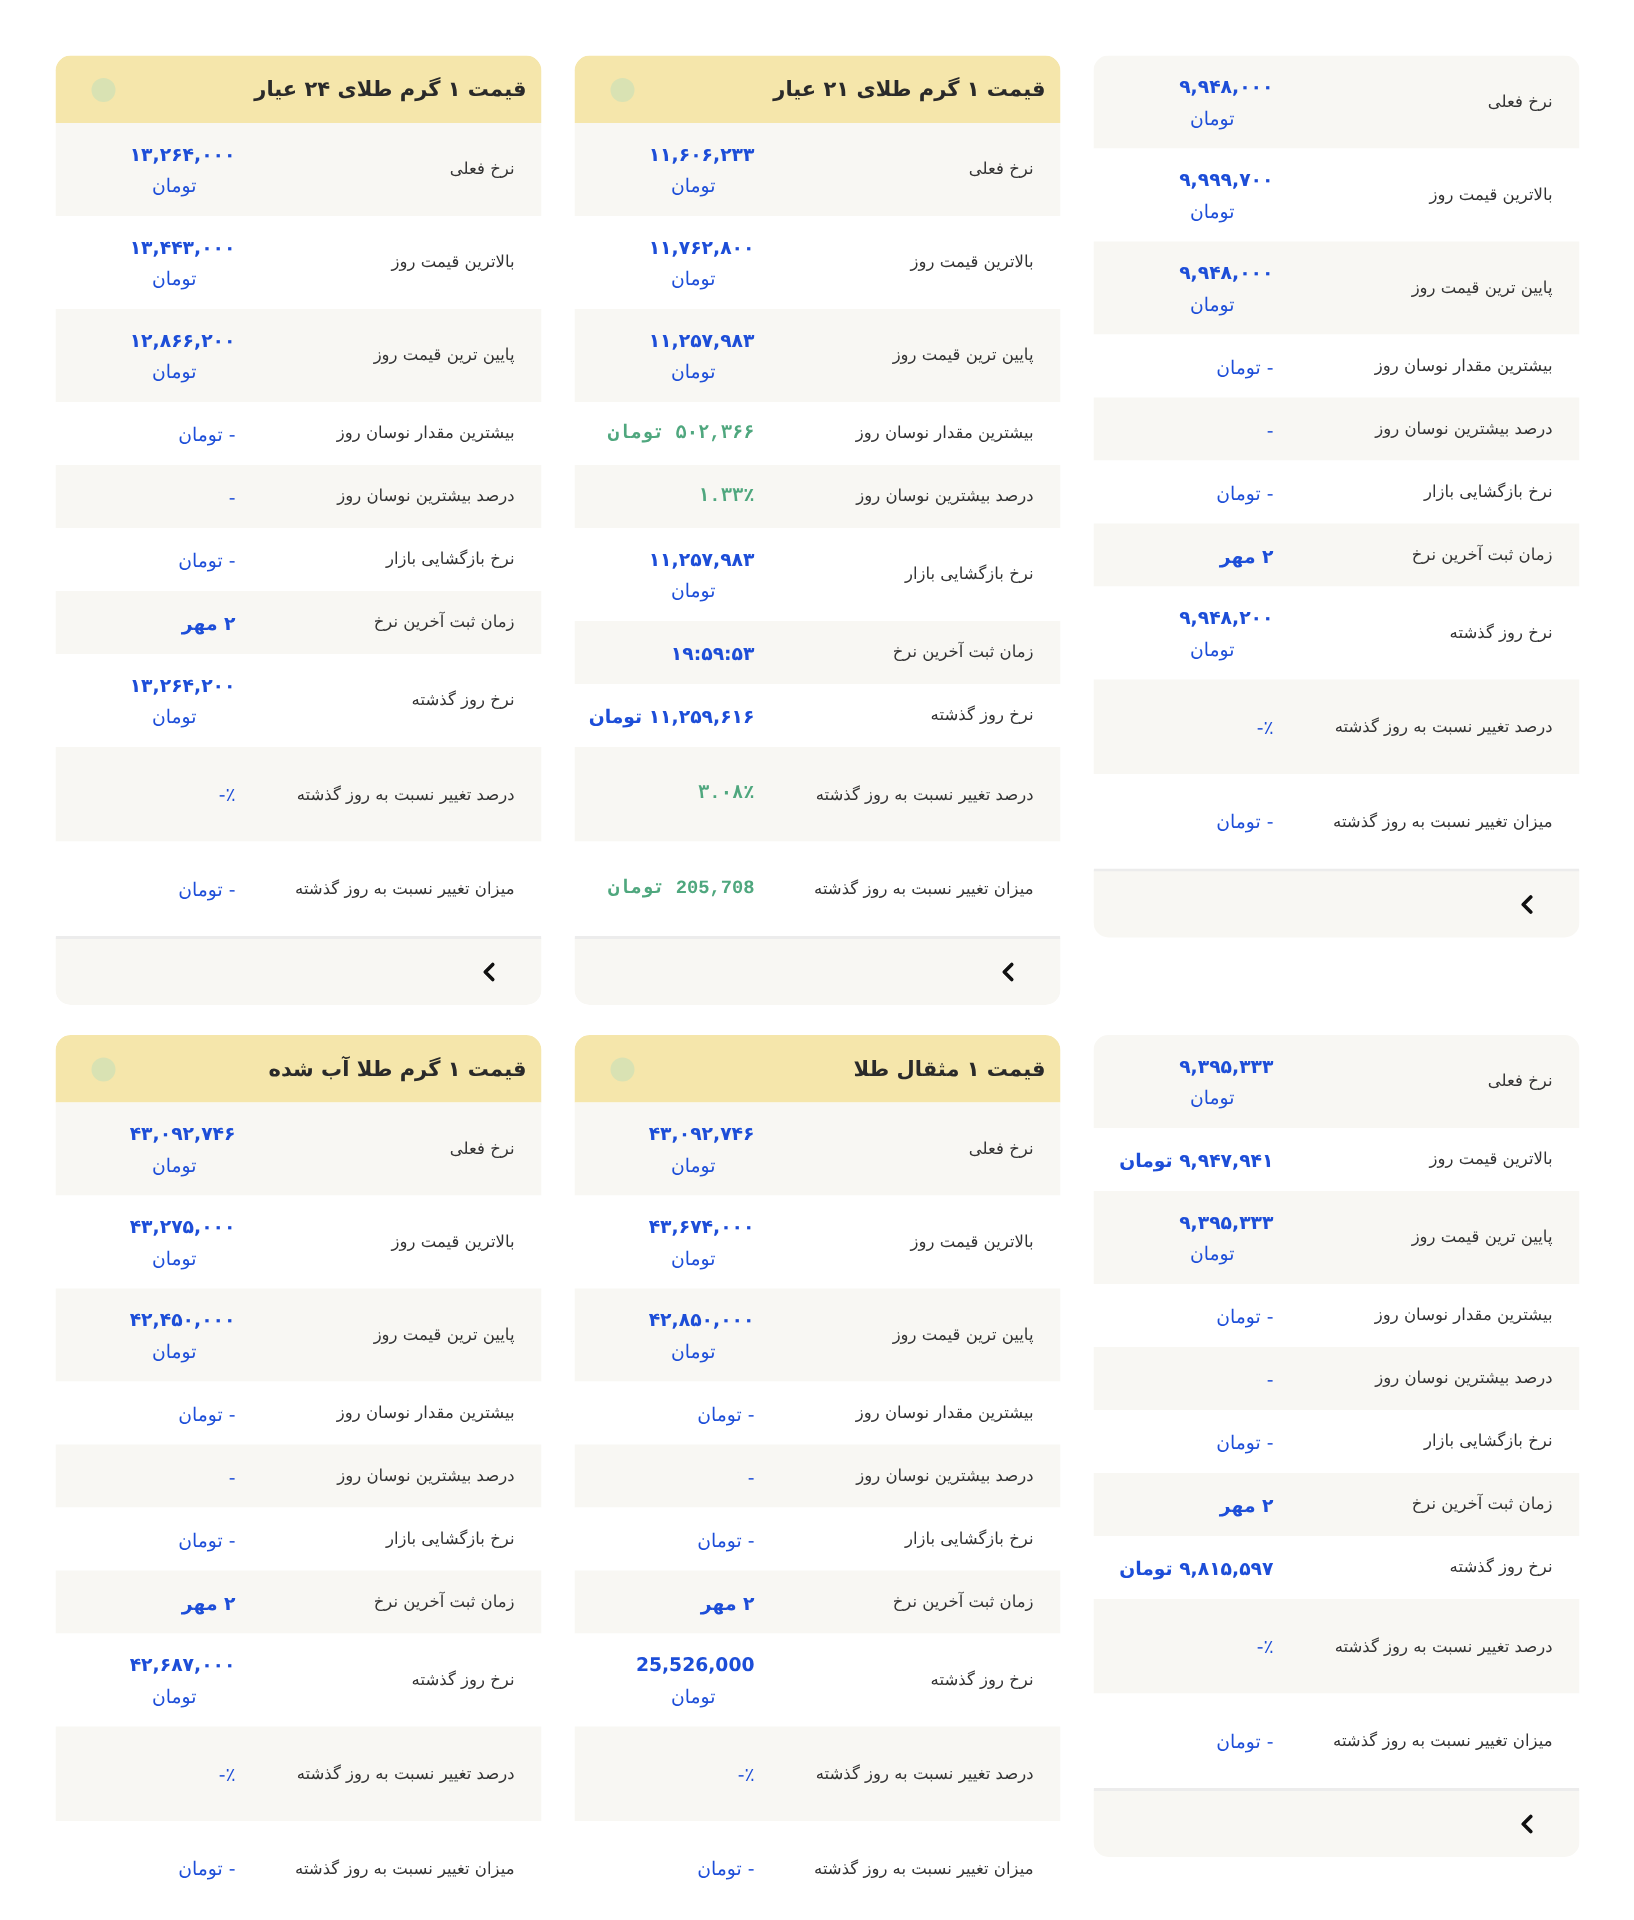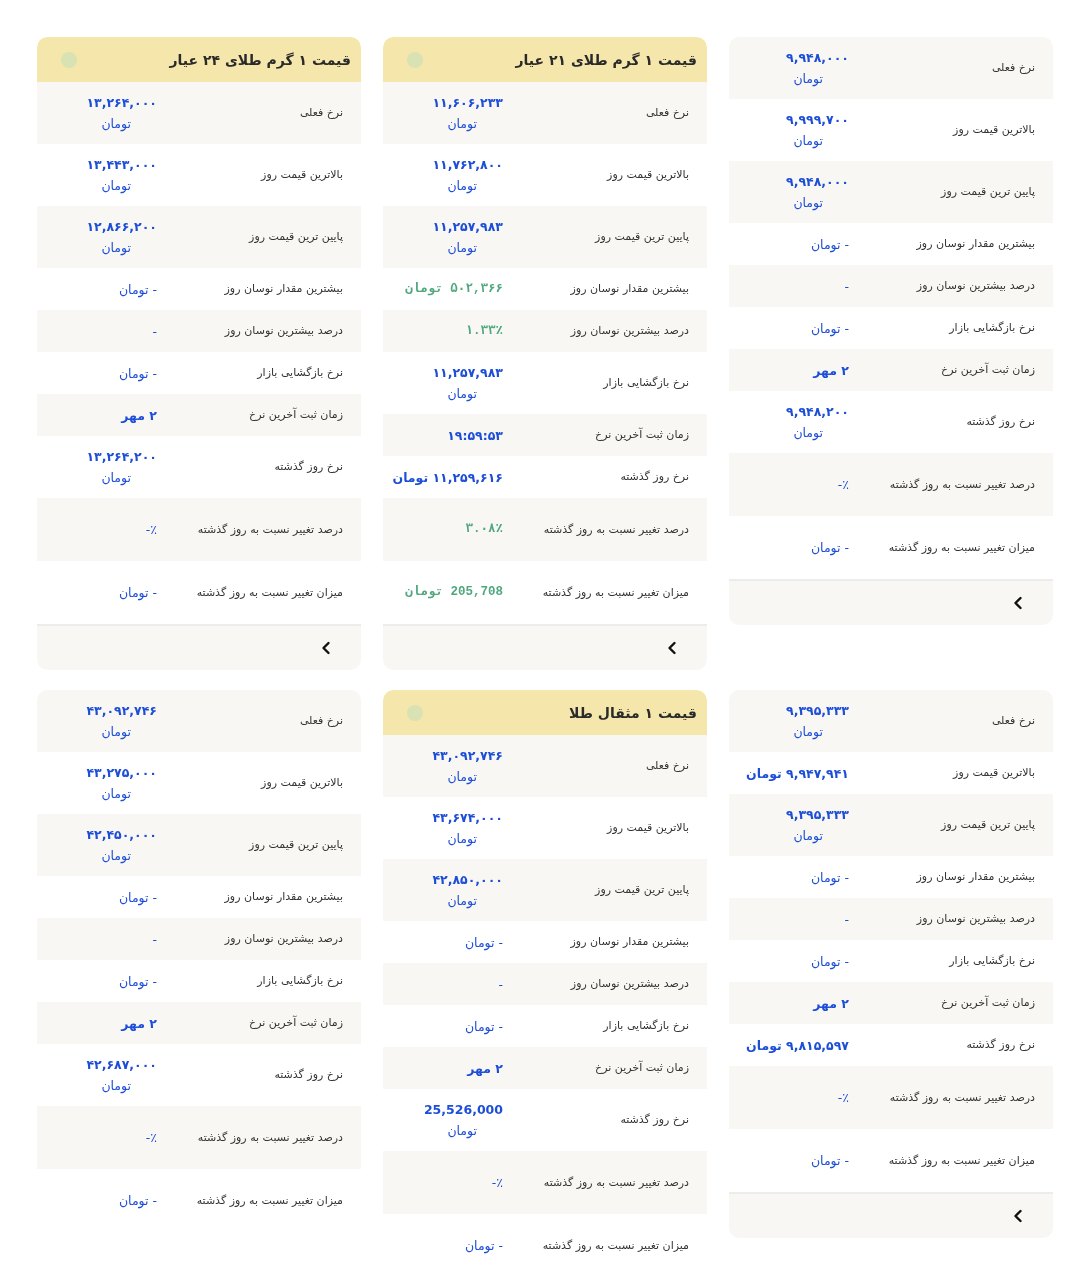--- a/index.html
+++ b/index.html
@@ -346,20 +346,24 @@
           <span class="value inline">٪-</span>
         </div>
       <div class="row h63">
           <span class="label">میزان تغییر نسبت به روز گذشته</span>
           <span class="value inline">- تومان</span>
         </div>
     </div>
   </div>
 
   <div class="card">
+    <div class="card-head">
+      <span class="card-title">قیمت ۱ گرم طلا آب شده</span>
+      <span class="dot" style="background:#d9e2b3"></span>
+    </div>
     <div class="rows">
       <div class="row h62">
           <span class="label">نرخ فعلی</span>
           <span class="value">
             <span class="val-num">۴۳,۰۹۲,۷۴۶</span>
             <span class="val-unit">تومان</span>
           </span>
         </div>
       <div class="row h62">
           <span class="label">بالاترین قیمت روز</span>

